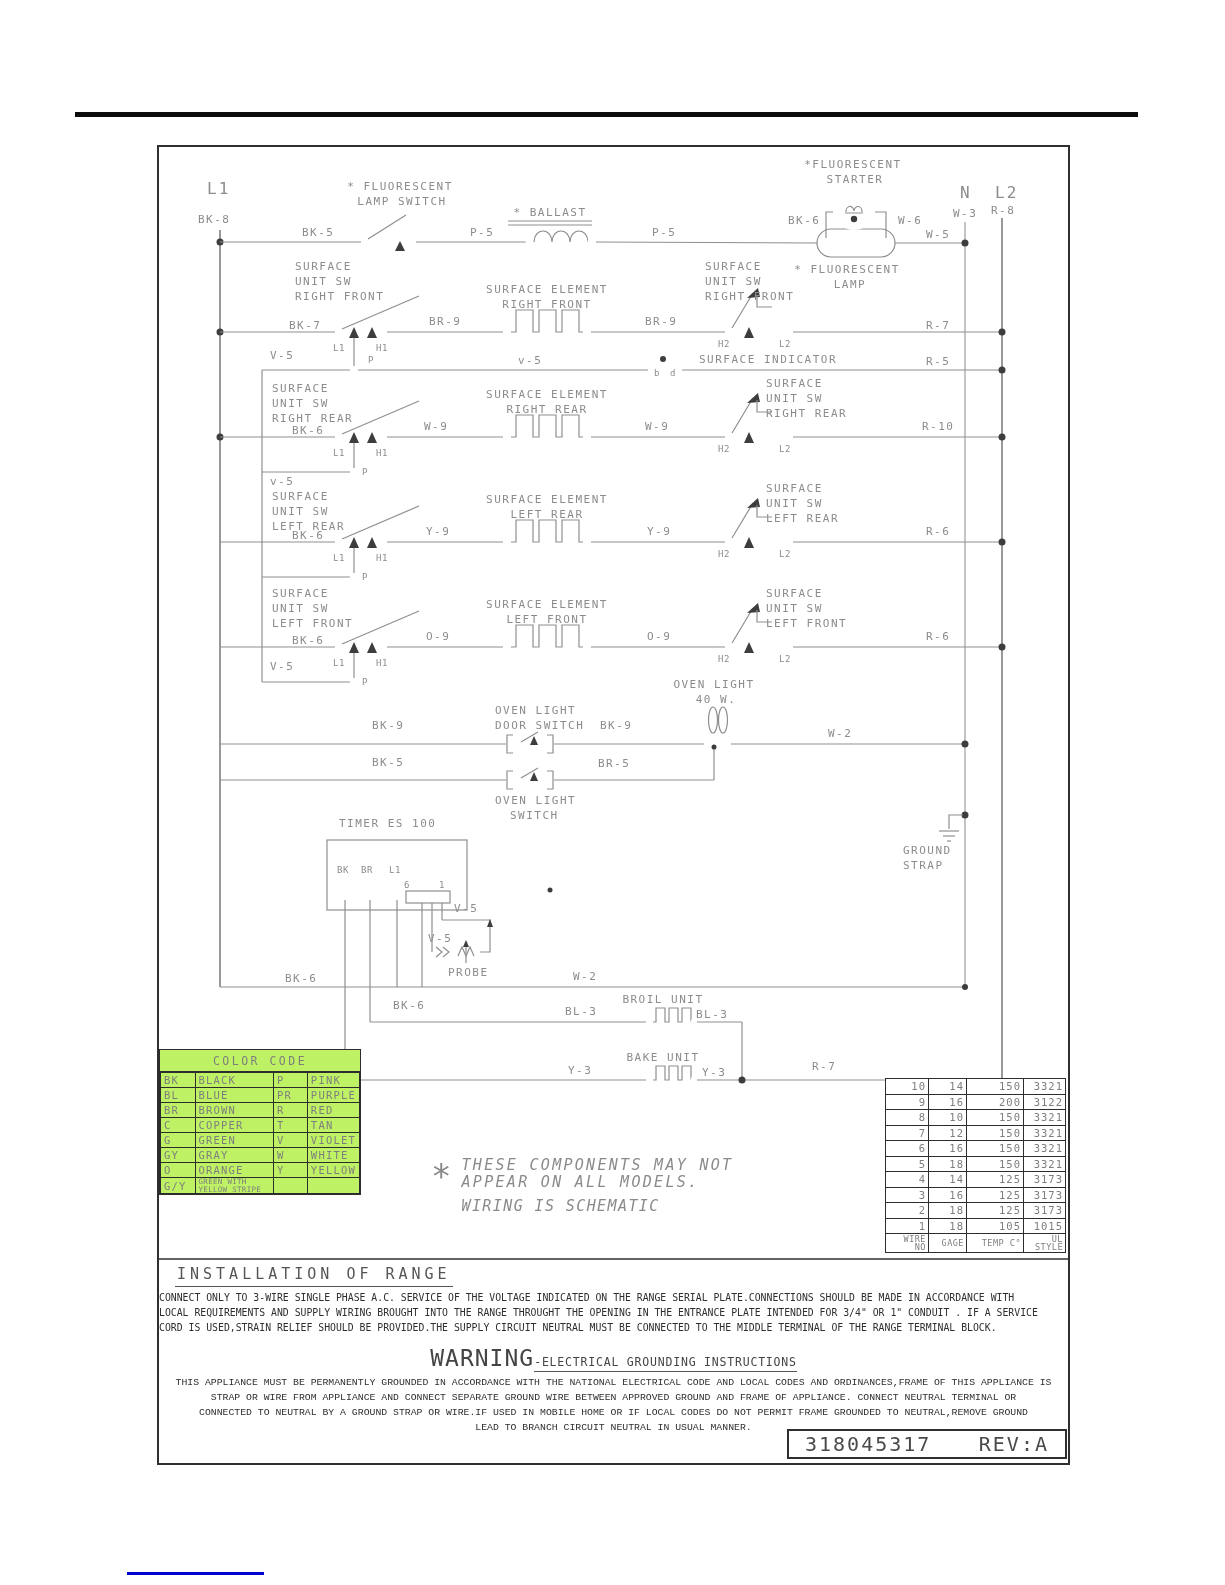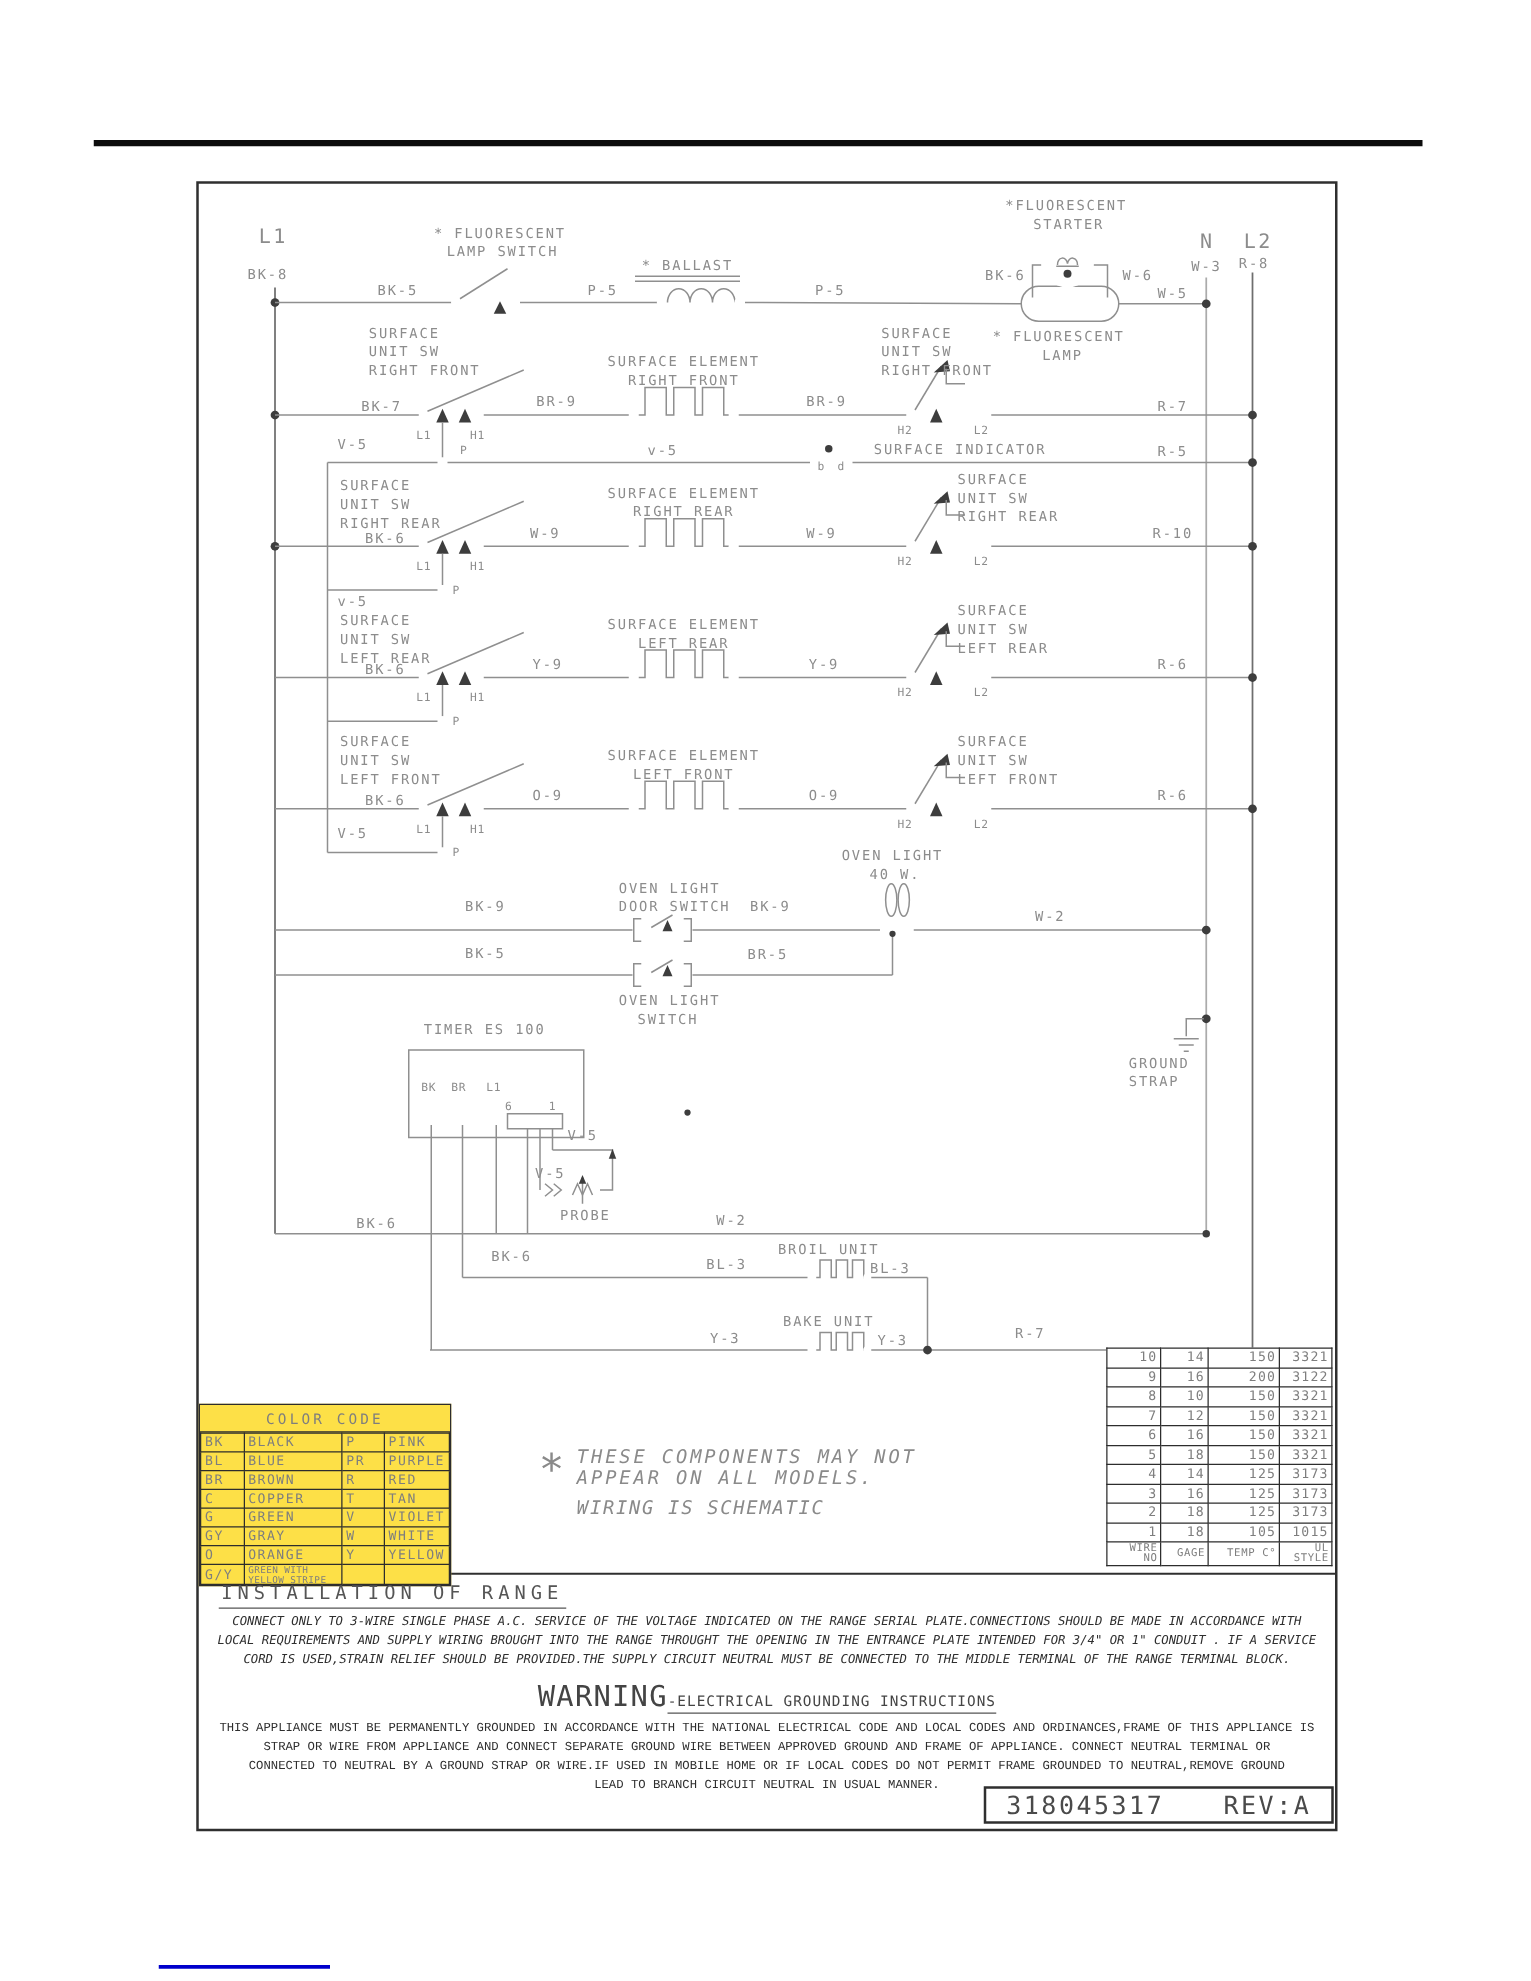--- a/index.html
+++ b/index.html
@@ -13,21 +13,21 @@
   .sch .bus{stroke:#6e6e6e;stroke-width:1.4;}
   .sch .bus.light{stroke:#ababab;}
   .sch .oc{fill:#ffffff;}
   .sch .jd{fill:#3d3d3d;stroke:none;}
   .sch .tri{fill:#3d3d3d;stroke:none;}
   .sch .sep{stroke:#2f2f2f;stroke-width:1.6;}
   .sch text.sl{font-family:"DejaVu Sans Mono",monospace;font-size:11px;fill:#8c8c8c;letter-spacing:1.5px;}
   .sch text.sl.b{font-size:16px;letter-spacing:2px;}
   .sch text.sl.t{font-size:9px;letter-spacing:.5px;}
   
-  .cc-wrap{position:absolute;left:0;top:976px;width:200px;border:1px solid #2d2d2d;background:#fde047;}
+  .cc-wrap{position:absolute;left:0;top:902px;width:200px;border:1px solid #2d2d2d;background:#bef264;}
   .cc-title{font-size:11.5px;letter-spacing:2.5px;color:#7e7e7e;text-align:center;
             padding:4px 0 3px;border-bottom:1px solid #2d2d2d;}
   table.cc{border-collapse:collapse;width:100%;}
   table.cc td{border:1px solid #2d2d2d;font-size:10.5px;letter-spacing:1.2px;color:#7e7e7e;
               padding:0 3px;height:14px;line-height:12px;}
   table.cc td:nth-child(1){width:28px;}
   table.cc td:nth-child(2){width:74px;}
   table.cc td:nth-child(3){width:28px;}
   table.cc td.tiny{white-space:pre-line;font-size:7.5px;line-height:7.5px;letter-spacing:.3px;}
   
@@ -40,22 +40,22 @@
   table.wt td:nth-child(3){width:52px;}
   table.wt tr.wt-head td{font-size:8.5px;letter-spacing:.5px;white-space:pre-line;line-height:8.5px;height:18px;}
   
   .note{position:absolute;left:272px;top:1010px;display:flex;align-items:flex-start;color:#8a8a8a;}
   .note-ast{font-size:34px;line-height:26px;margin:6px 10px 0 0;}
   .note-lines{font-size:15px;letter-spacing:2.3px;line-height:17px;font-style:italic;}
   .note-l3{letter-spacing:1.4px;margin-top:7px;}
   
   .inst-head{position:absolute;left:0;top:1117px;width:100%;padding-left:16px;}
   .inst-head span{font-size:15px;letter-spacing:4px;color:#555;border-bottom:1.5px solid #555;padding:0 2px 3px;}
-  .inst-body{position:absolute;left:0;top:1143px;width:100%;text-align:center;
-             font-size:9.8px;color:#2e2e2e;line-height:15px;white-space:nowrap;font-style:italic;}
+  .inst-body{position:absolute;left:0;top:1143px;width:100%;
+             font-size:9.8px;color:#2e2e2e;line-height:15px;white-space:nowrap;}
   .warn-head{position:absolute;left:0;top:1198px;width:100%;text-align:center;color:#444;}
   .warn-big{font-size:23px;letter-spacing:1px;vertical-align:baseline;margin-top:14px;}
   .warn-small{font-size:11.5px;letter-spacing:.8px;border-bottom:1.5px solid #555;padding-bottom:2px;}
   .warn-body{position:absolute;left:0;top:1228px;width:100%;text-align:center;
              font-size:9.8px;color:#2e2e2e;line-height:15px;white-space:nowrap;font-family:Liberation Mono, monospace;}
   .part-box{position:absolute;left:628px;top:1282px;width:280px;height:30px;border:2px solid #2f2f2f;
             display:flex;align-items:center;justify-content:space-between;padding:0 16px;box-sizing:border-box;
             font-size:20px;letter-spacing:2px;color:#4a4a4a;background:#fff;}
 </style>
 </head>

